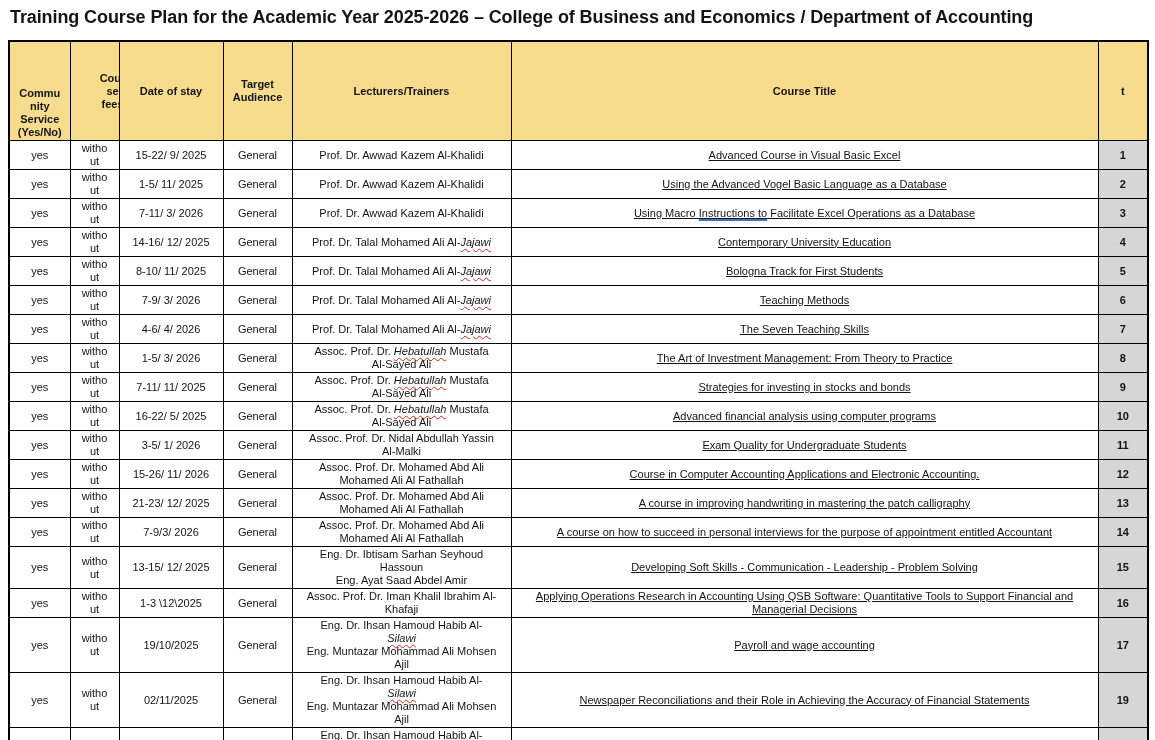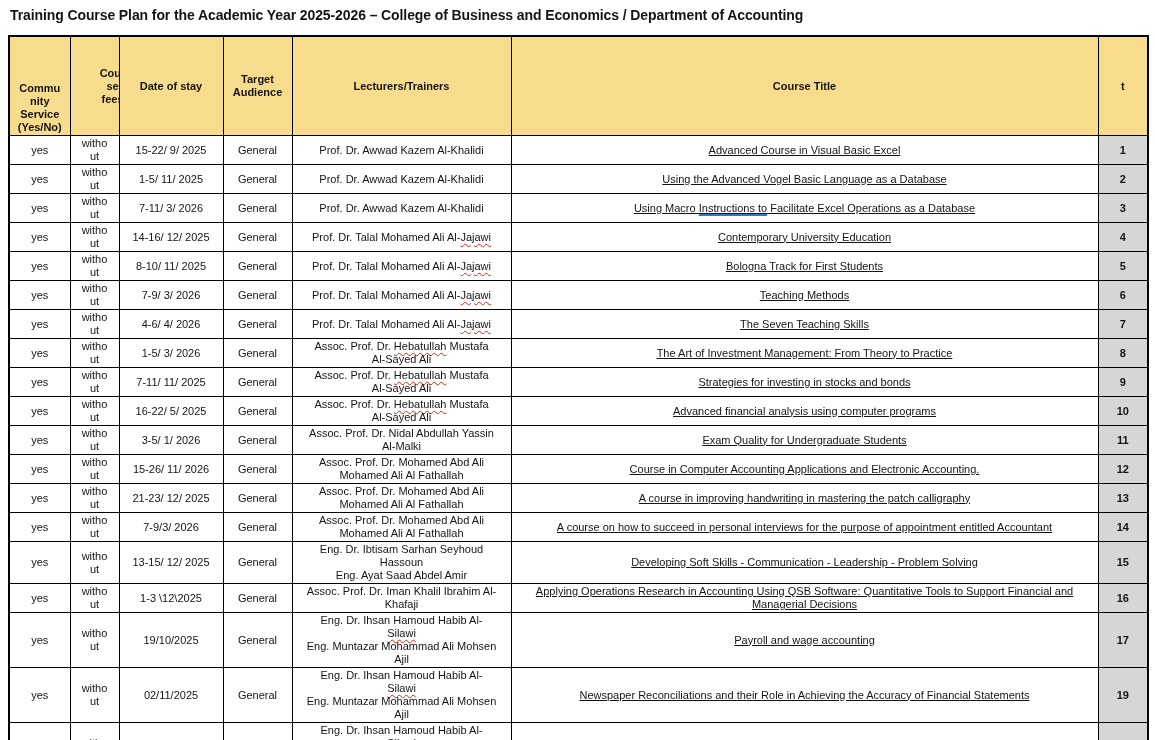--- a/index.html
+++ b/index.html
@@ -8,21 +8,21 @@
     --sp-color:#CC2A1E;
     --gr-color:#3A76C4;
   }
   *{box-sizing:border-box;}
   html,body{margin:0;padding:0;}
   body{
     width:1155px;height:740px;background:#ffffff;overflow:hidden;
     font-family:"Liberation Sans",sans-serif;color:#141414;
   }
   .doc-title{
-    font-size:14px;font-weight:bold;margin:7px 0 0 10px;letter-spacing:-0.1px;
+    font-size:18px;font-weight:bold;margin:7px 0 0 10px;letter-spacing:-0.1px;
     white-space:nowrap;
   }
   table.plan{
     border-collapse:collapse;table-layout:fixed;
     margin:12px 0 0 8px;width:1139px;
     border:2px solid #000;
   }
   th,td{
     border:1px solid #000;text-align:center;vertical-align:middle;
     font-size:11px;line-height:13px;padding:1px 3px;overflow:hidden;
@@ -34,20 +34,21 @@
   th .thw{display:inline-block;overflow-wrap:break-word;vertical-align:middle;}
   th .w46{width:46px;margin-top:44px;}
   th .w30{width:30px;margin-left:24px;}
   td.c-lect{padding:1px 14px;margin-left:36px;}
   td.c-title{padding:1px 8px;text-decoration:underline;}
   td.c-num{background:var(--index-bg);font-weight:bold;}
   .sp{
     text-decoration-line:underline;text-decoration-style:wavy;
     text-decoration-color:var(--sp-color);text-decoration-thickness:1px;
     text-underline-offset:2px;
+    font-style:italic;
   }
   .gr{
     text-decoration-line:underline;text-decoration-style:solid;
     text-decoration-color:var(--gr-color);text-decoration-thickness:2px;
     text-underline-offset:2px;
   }
 </style>
 </head>
 <body>
 

